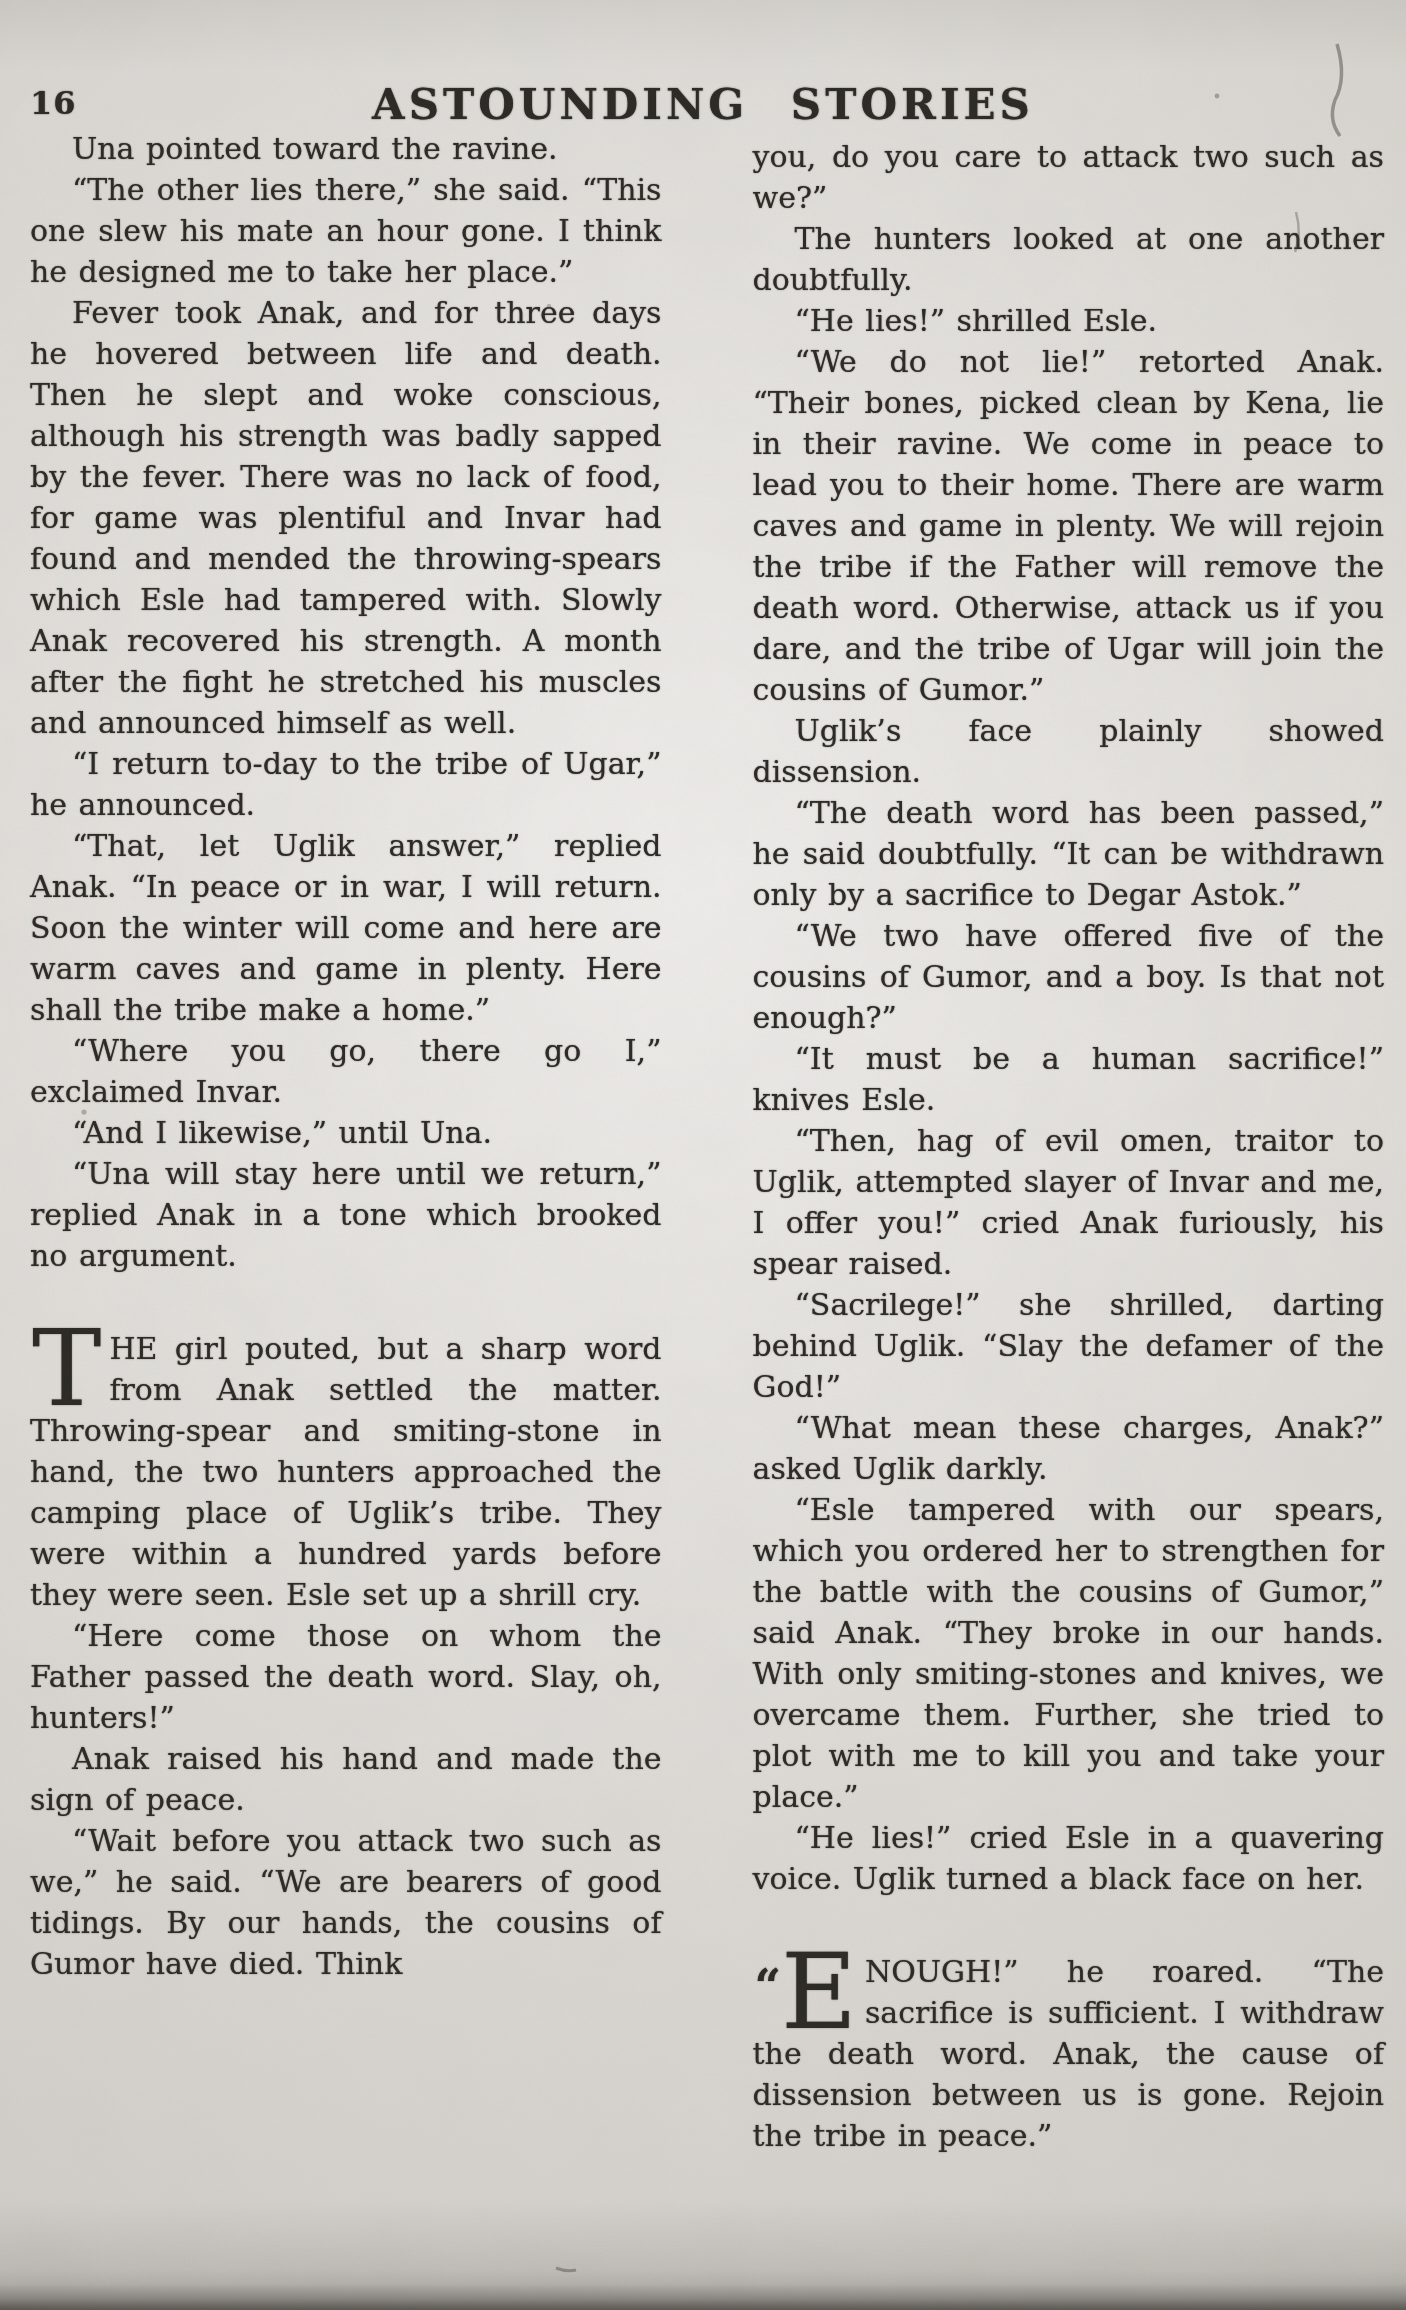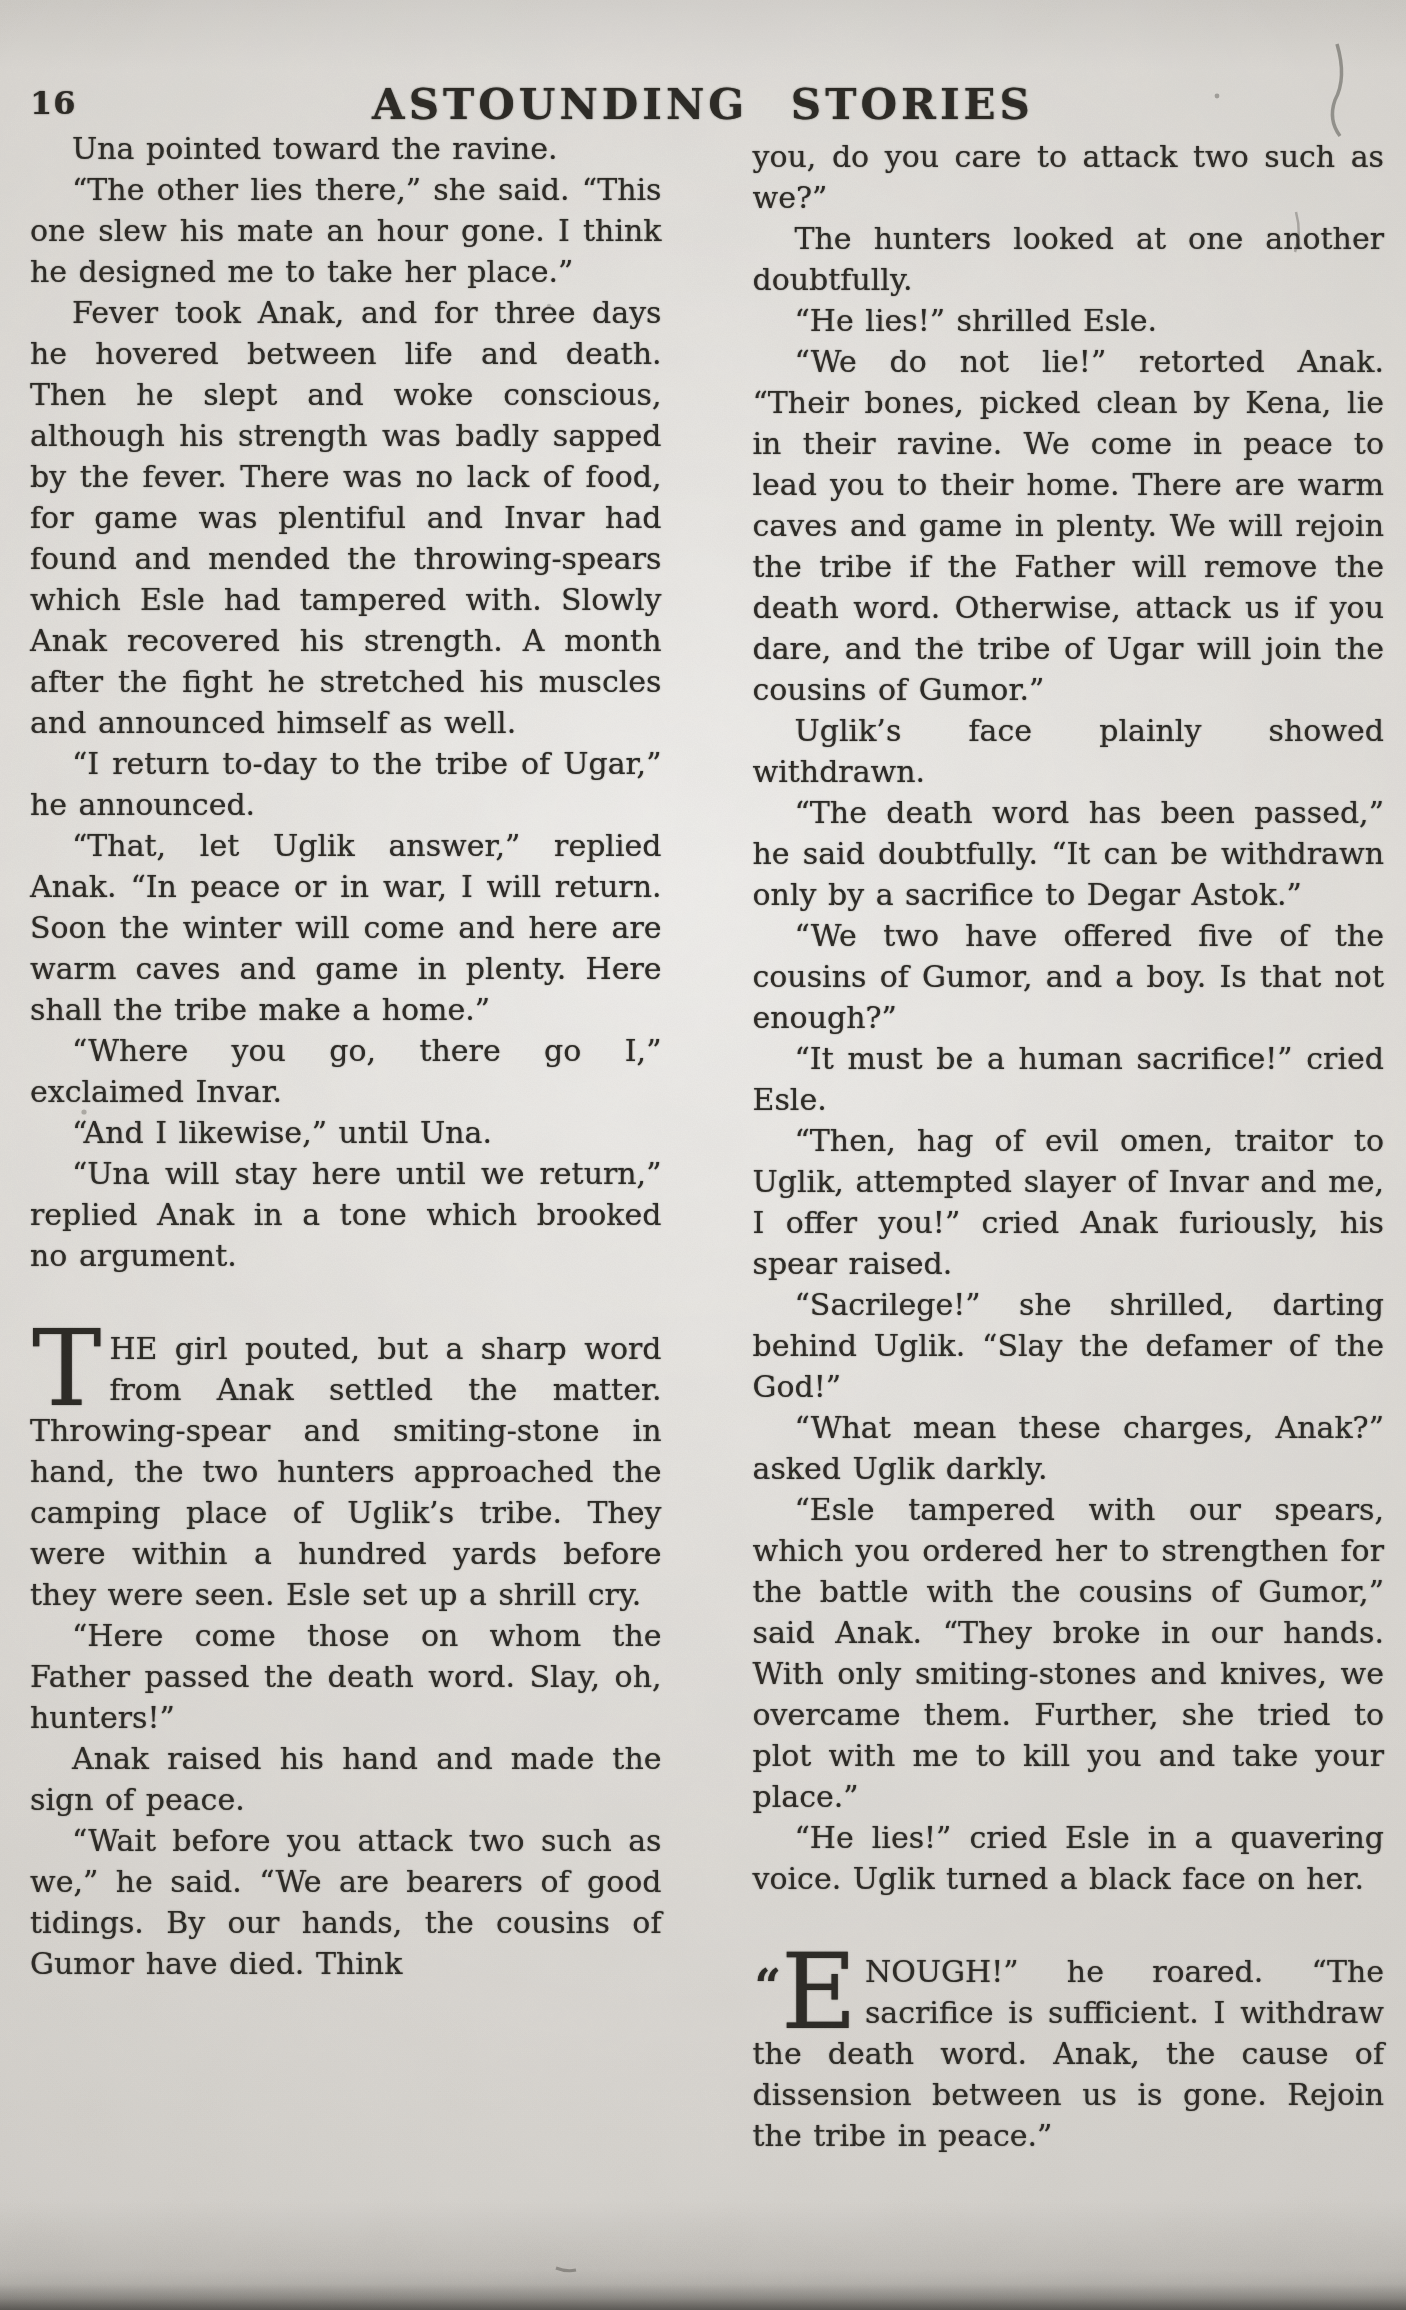--- a/index.html
+++ b/index.html
@@ -88,24 +88,24 @@
         <p class="para no-indent section-break"><span class="drop-wrap"><span class="drop-letter">T</span></span>HE girl pouted, but a sharp word from Anak settled the matter. Throwing-spear and smiting-stone in hand, the two hunters approached the camping place of Uglik’s tribe. They were within a hundred yards before they were seen. Esle set up a shrill cry.</p>
         <p class="para">“Here come those on whom the Father passed the death word. Slay, oh, hunters!”</p>
         <p class="para">Anak raised his hand and made the sign of peace.</p>
         <p class="para">“Wait before you attack two such as we,” he said. “We are bearers of good tidings. By our hands, the cousins of Gumor have died. Think</p>
       </div>
     <div class="column" id="col-right">
         <p class="para no-indent">you, do you care to attack two such as we?”</p>
         <p class="para">The hunters looked at one another doubtfully.</p>
         <p class="para">“He lies!” shrilled Esle.</p>
         <p class="para">“We do not lie!” retorted Anak. “Their bones, picked clean by Kena, lie in their ravine. We come in peace to lead you to their home. There are warm caves and game in plenty. We will rejoin the tribe if the Father will remove the death word. Otherwise, attack us if you dare, and the tribe of Ugar will join the cousins of Gumor.”</p>
-        <p class="para">Uglik’s face plainly showed withdrawn.</p>
+        <p class="para">Uglik’s face plainly showed dissension.</p>
         <p class="para">“The death word has been passed,” he said doubtfully. “It can be withdrawn only by a sacrifice to Degar Astok.”</p>
         <p class="para">“We two have offered five of the cousins of Gumor, and a boy. Is that not enough?”</p>
-        <p class="para">“It must be a human sacrifice!” cried Esle.</p>
+        <p class="para">“It must be a human sacrifice!” knives Esle.</p>
         <p class="para">“Then, hag of evil omen, traitor to Uglik, attempted slayer of Invar and me, I offer you!” cried Anak furiously, his spear raised.</p>
         <p class="para">“Sacrilege!” she shrilled, darting behind Uglik. “Slay the defamer of the God!”</p>
         <p class="para">“What mean these charges, Anak?” asked Uglik darkly.</p>
         <p class="para">“Esle tampered with our spears, which you ordered her to strengthen for the battle with the cousins of Gumor,” said Anak. “They broke in our hands. With only smiting-stones and knives, we overcame them. Further, she tried to plot with me to kill you and take your place.”</p>
         <p class="para">“He lies!” cried Esle in a quavering voice. Uglik turned a black face on her.</p>
         <p class="para no-indent section-break"><span class="drop-wrap"><span class="lead-quote">“</span><span class="drop-letter">E</span></span>NOUGH!” he roared. “The sacrifice is sufficient. I withdraw the death word. Anak, the cause of dissension between us is gone. Rejoin the tribe in peace.”</p>
       </div>
   </div>
 
   <svg class="noise" width="1406" height="2310" xmlns="http://www.w3.org/2000/svg">

